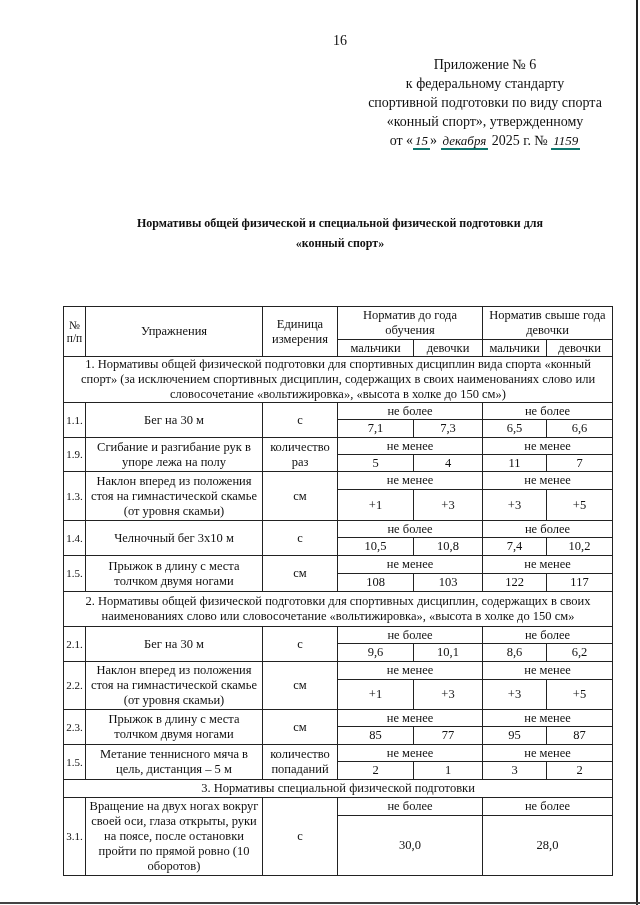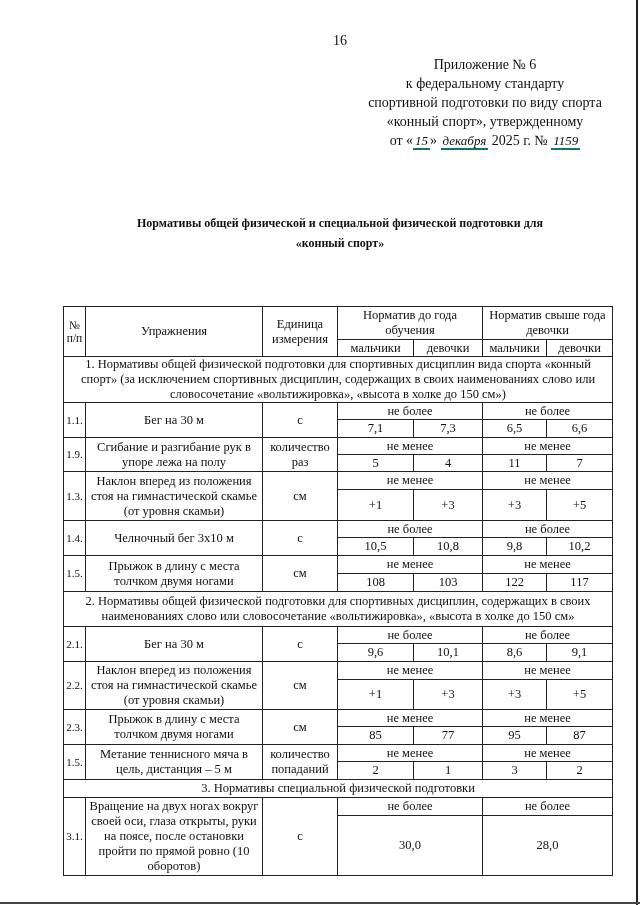--- a/index.html
+++ b/index.html
@@ -135,21 +135,21 @@
   <tr style="height:17px">
     <td rowspan="2" class="num">1.4.</td>
     <td rowspan="2">Челночный бег 3х10 м</td>
     <td rowspan="2">с</td>
     <td colspan="2">не более</td>
     <td colspan="2">не более</td>
   </tr>
   <tr style="height:18px">
     <td class="val">10,5</td>
     <td class="val">10,8</td>
-    <td class="val">9,8</td>
+    <td class="val">7,4</td>
     <td class="val">10,2</td>
   </tr>
 
   <tr style="height:18px">
     <td rowspan="2" class="num">1.5.</td>
     <td rowspan="2">Прыжок в длину с места толчком двумя ногами</td>
     <td rowspan="2">см</td>
     <td colspan="2">не менее</td>
     <td colspan="2">не менее</td>
   </tr>
@@ -168,21 +168,21 @@
     <td rowspan="2" class="num">2.1.</td>
     <td rowspan="2">Бег на 30 м</td>
     <td rowspan="2">с</td>
     <td colspan="2">не более</td>
     <td colspan="2">не более</td>
   </tr>
   <tr style="height:18px">
     <td class="val">9,6</td>
     <td class="val">10,1</td>
     <td class="val">8,6</td>
-    <td class="val">9,1</td>
+    <td class="val">6,2</td>
   </tr>
 
   <tr style="height:18px">
     <td rowspan="2" class="num">2.2.</td>
     <td rowspan="2">Наклон вперед из положения стоя на гимнастической скамье (от уровня скамьи)</td>
     <td rowspan="2">см</td>
     <td colspan="2">не менее</td>
     <td colspan="2">не менее</td>
   </tr>
   <tr style="height:30px">

